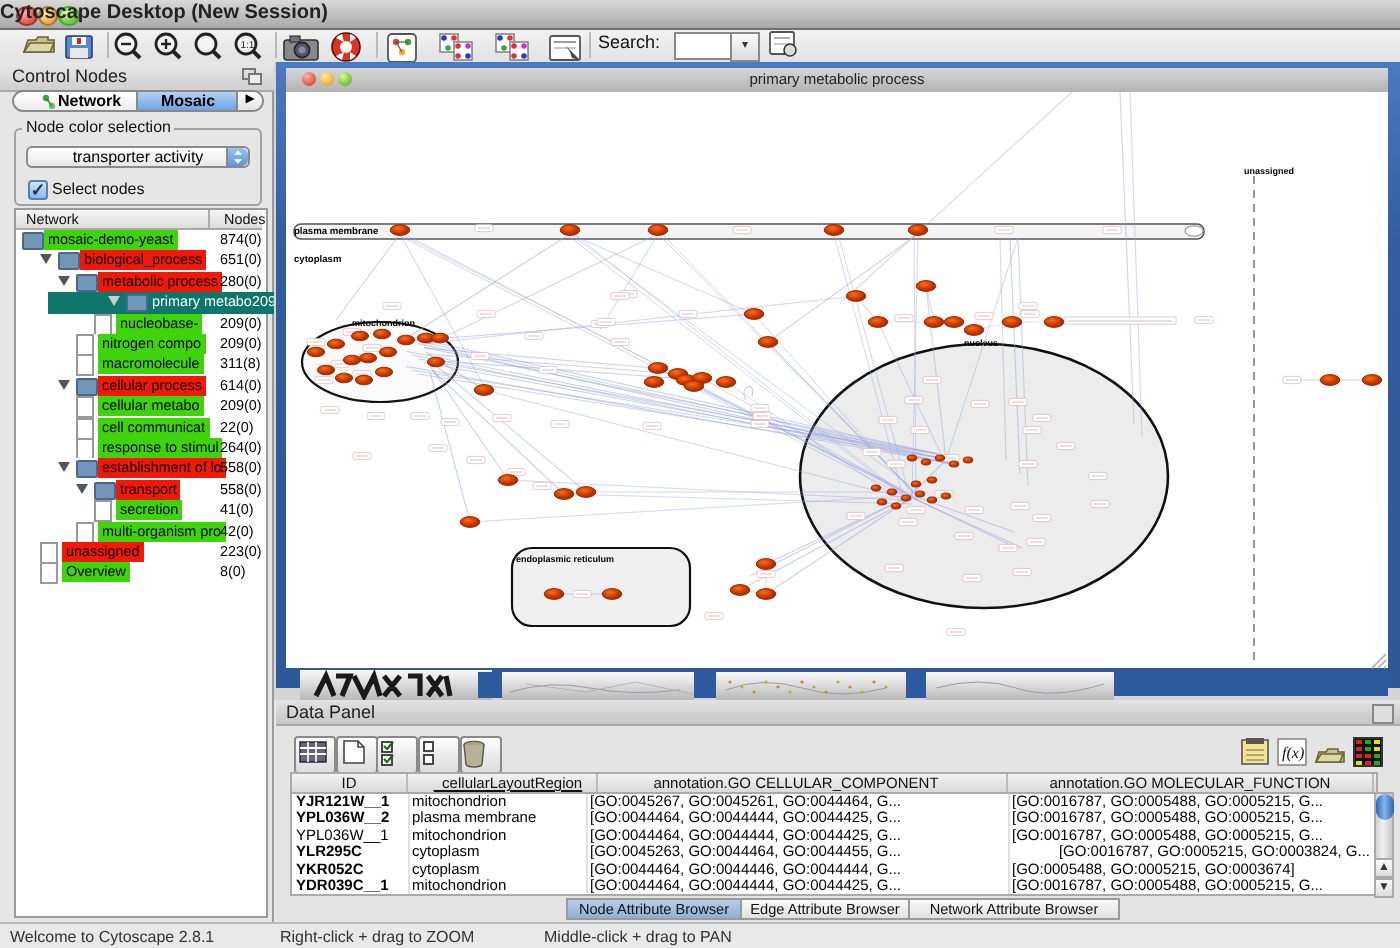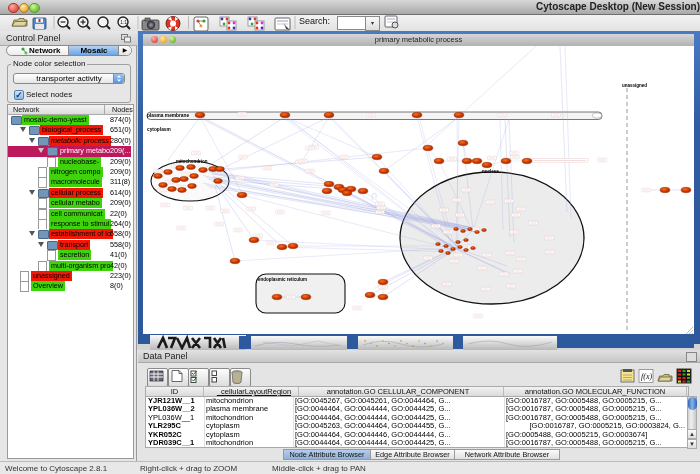--- a/index.html
+++ b/index.html
@@ -1,21 +1,21 @@
 <!DOCTYPE html>
 <html><head>
 <meta charset="utf-8">
 <style>
 html,body{margin:0;padding:0;}
 #app{position:relative;width:700px;height:474px;background:#e8e8e8;font-family:"Liberation Sans",sans-serif;overflow:hidden;}
 .abs{position:absolute;}
 
 #titlebar{left:0;top:0;width:700px;height:14px;background:linear-gradient(#d8d8d8,#bcbcbc 60%,#a8a8a8);border-bottom:1px solid #6f6f6f;}
 .tl{width:8.5px;height:8.5px;border-radius:50%;top:2.5px;}
-#title{width:700px;top:1px;text-align:right;font-size:10px;font-weight:bold;color:#222;}
+#title{width:700px;top:1px;text-align:left;font-size:10px;font-weight:bold;color:#222;}
 
 #toolbar{left:0;top:15px;width:700px;height:16px;background:linear-gradient(#f2f2f2,#e2e2e2);border-bottom:1px solid #9a9a9a;}
 
 #cpanel{left:0;top:31px;width:136px;height:430px;background:#e6e6e6;border-right:1px solid #9a9a9a;}
 #cphead{left:0;top:31px;width:136px;height:14px;background:linear-gradient(#e8e8e8,#cfcfcf);border-bottom:1px solid #aaa;font-size:9px;color:#222;padding-left:6px;line-height:14px;}
 #tabs{left:6px;top:45px;width:124px;height:9px;background:linear-gradient(#fff,#ececec);border:1px solid #8a8a8a;border-radius:5.5px;font-size:8px;}
 #tabMosaic{left:61px;top:0px;width:50px;height:9px;background:linear-gradient(#b4d2f2,#6da4e4);border-left:1px solid #8a8a8a;text-align:center;font-weight:bold;line-height:9px;}
 #tabNet{left:22px;top:0px;font-weight:bold;line-height:9px;}
 #tabArr{left:111px;top:0;width:12px;height:9px;border-left:1px solid #8a8a8a;text-align:center;line-height:9px;font-size:6px;border-radius:0 5.5px 5.5px 0;background:linear-gradient(#fdfdfd,#e4e4e4);}
 #grpbox{left:7px;top:64px;width:122px;height:37px;border:1px solid #a0a0a0;border-radius:3px;}
@@ -129,21 +129,21 @@
         <line x1="277" y1="7" x2="288" y2="7" stroke="#99c" stroke-width="1"></line>
         <line x1="277" y1="10" x2="288" y2="10" stroke="#bbb" stroke-width="0.8"></line>
         <path d="M 283 9 l 7 7 l -4 -1 l -1 -3 z" fill="#445"></path>
         <line x1="54" y1="2" x2="54" y2="15" stroke="#bbb"></line>
         <line x1="138" y1="2" x2="138" y2="15" stroke="#bbb"></line>
         <line x1="188.5" y1="2" x2="188.5" y2="15" stroke="#bbb"></line>
         <line x1="295" y1="2" x2="295" y2="15" stroke="#bbb"></line>
       </svg></div>
 
   <div id="cpanel" class="abs"></div>
-  <div id="cphead" class="abs">Control Panel</div>
+  <div id="cphead" class="abs">Control Nodes</div>
     <svg class="abs" style="left:121px;top:34px;" width="11" height="9">
       <rect x="0.5" y="0.5" width="6" height="5" fill="none" stroke="#777" stroke-width="1"></rect>
       <rect x="3.5" y="3" width="6" height="5" fill="#eee" stroke="#777" stroke-width="1"></rect>
     </svg>
   <div id="tabs" class="abs">
     <div id="tabNet" class="abs">Network</div>
       <svg class="abs" style="left:13px;top:0.5px;" width="9" height="8">
         <circle cx="3" cy="2" r="1.6" fill="#3a3"></circle>
         <circle cx="6" cy="6" r="1.6" fill="#6c6"></circle>
         <path d="M 3 2 L 6 6" stroke="#383" stroke-width="0.8"></path>
@@ -172,24 +172,24 @@
         </div>
         <div class="abs trow" style="top:10.4px;">
           <div class="arr" style="left:12px;"></div>
           <div class="fold" style="left:21px;"></div>
           <div class="hl r" style="left:32px;max-width:70px;text-align:center;">biological_process</div>
           <div class="cnt">651(0)</div>
         </div>
         <div class="abs trow" style="top:20.8px;">
           <div class="arr" style="left:21px;"></div>
           <div class="fold" style="left:30px;"></div>
-          <div class="hl r" style="left:41px;max-width:61px;font-style:italic;">metabolic process</div>
+          <div class="hl r" style="left:41px;max-width:61px;">metabolic process</div>
           <div class="cnt">280(0)</div>
         </div>
-        <div class="abs trow" style="top:31.2px;background:#be185d;">
+        <div class="abs trow" style="top:31.2px;background:#0f766e;margin-left:16px;">
           <div class="arr" style="left:30px;border-top-color:#ccc;"></div>
           <div class="fold" style="left:39px;"></div>
           <div class="hl" style="left:50px;color:#fff;max-width:51px;">primary metabo</div>
           <div class="cnt" style="color:#fff;">209(...</div>
         </div>
         <div class="abs trow" style="top:41.6px;">
           <div class="file" style="left:39px;"></div>
           <div class="hl g" style="left:50px;max-width:52px;">nucleobase-</div>
           <div class="cnt">209(0)</div>
         </div>

